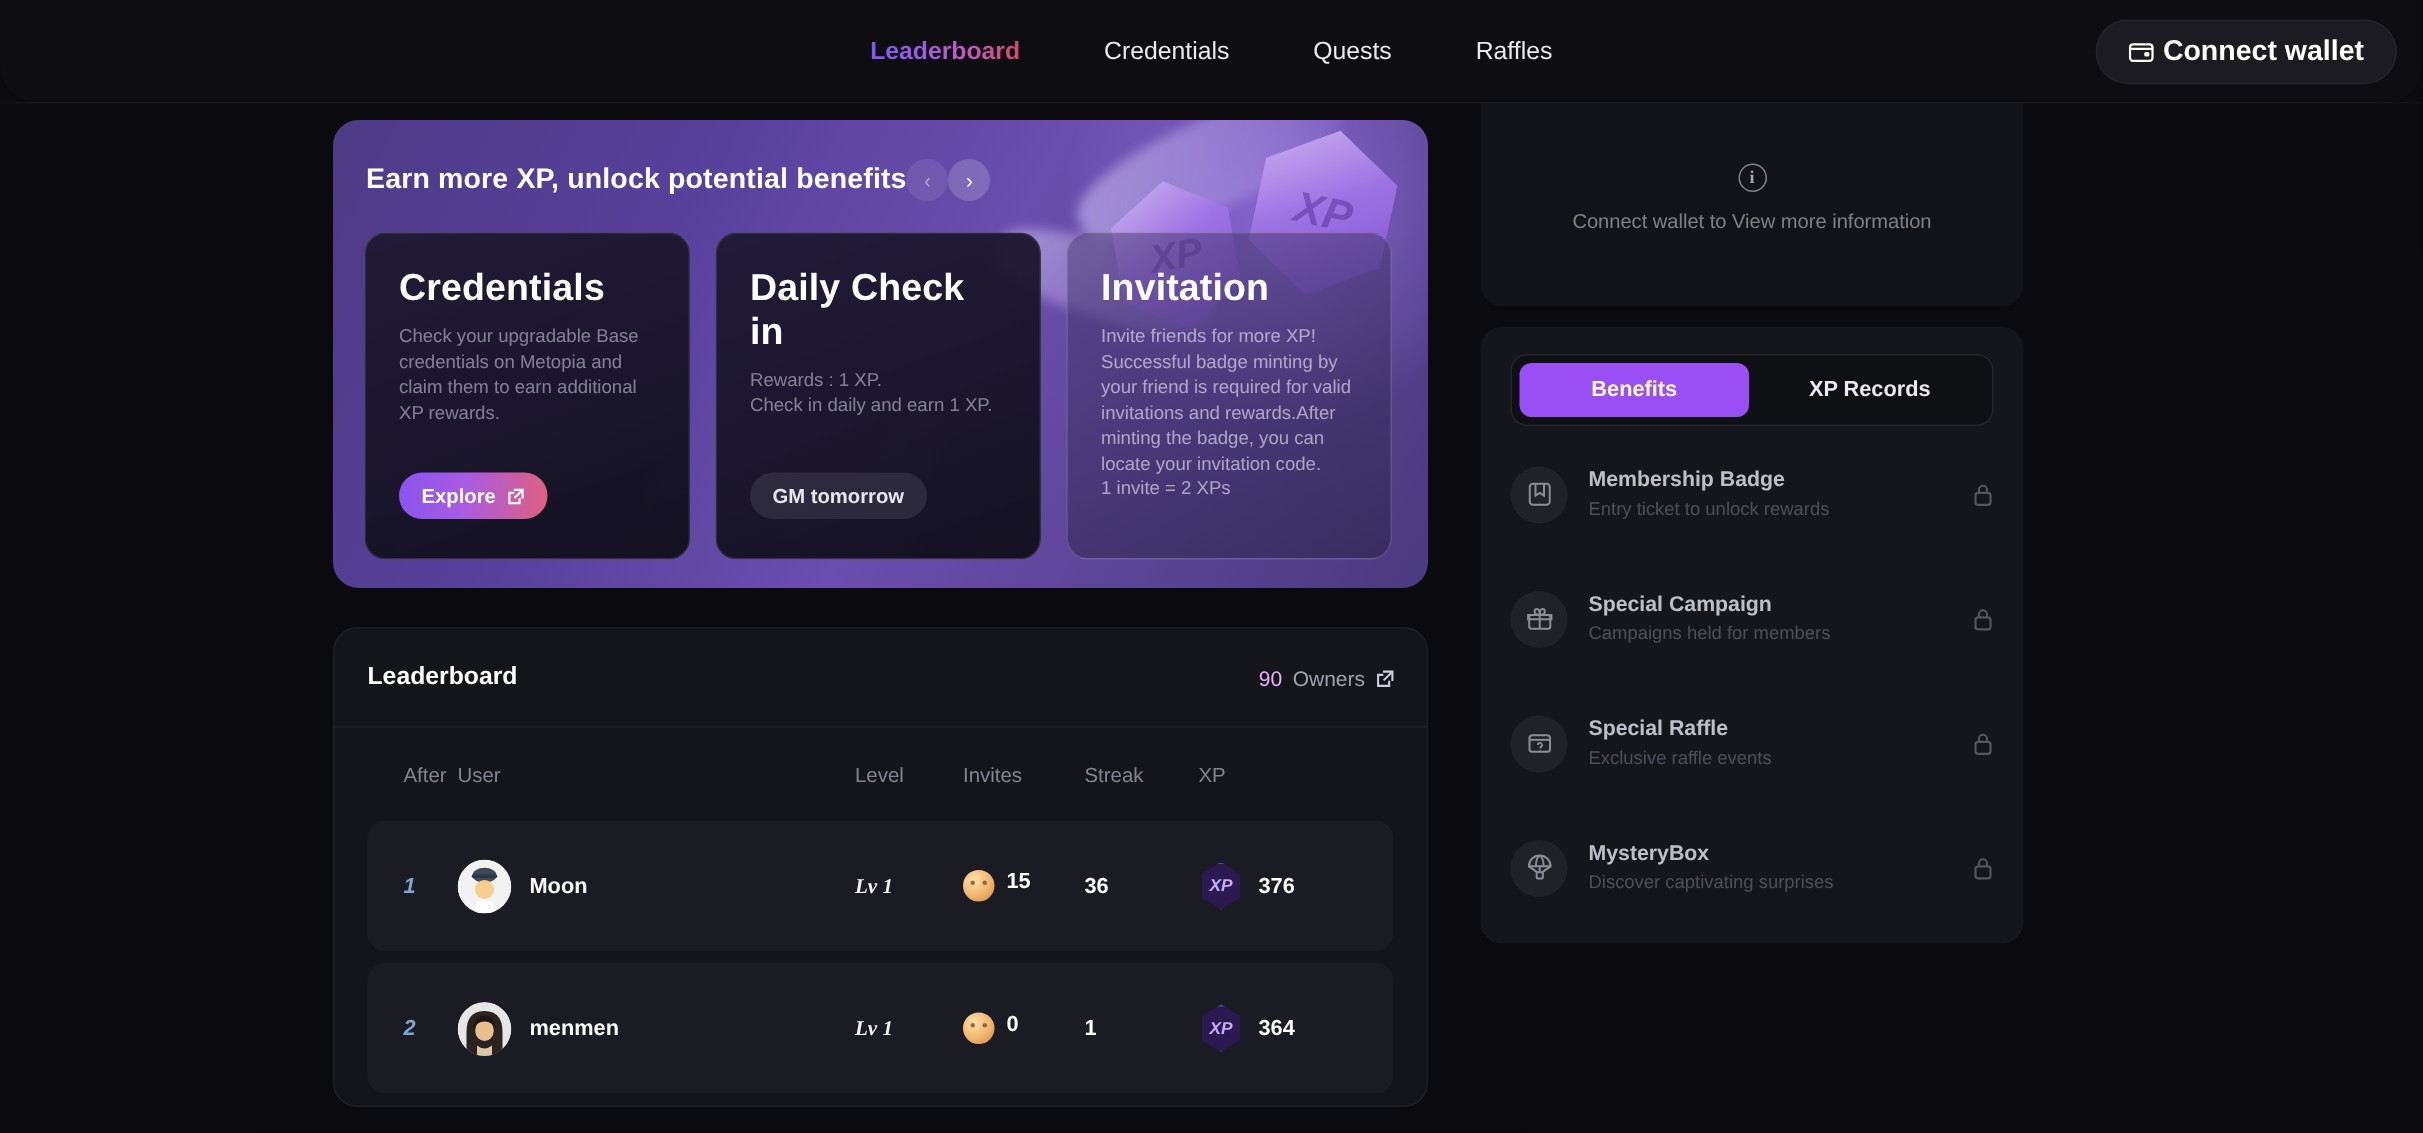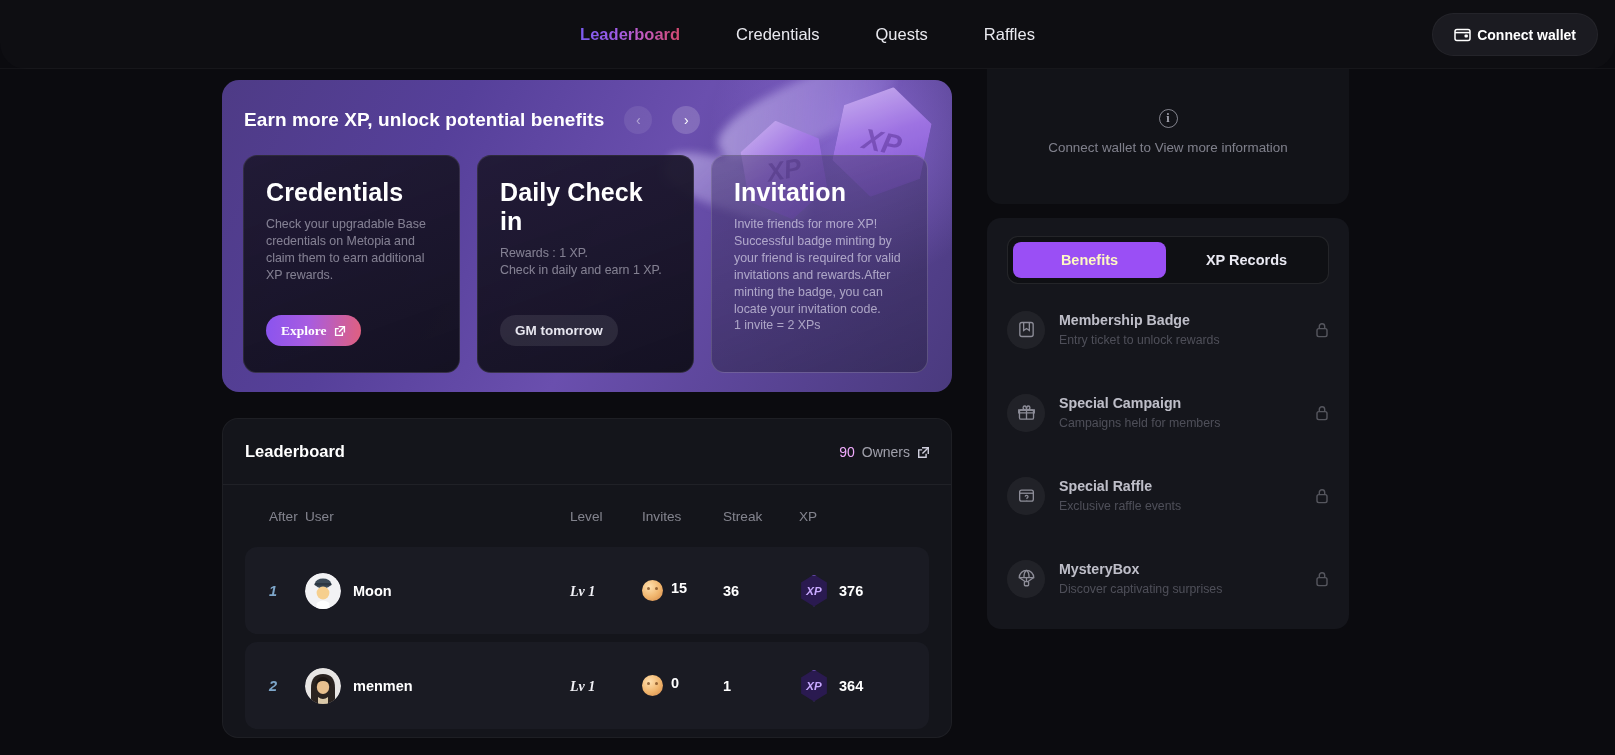--- a/index.html
+++ b/index.html
@@ -38,21 +38,21 @@
     font-weight: 600;
     background: linear-gradient(92deg,#7b5cf0 0%, #9d5ce6 35%, #c15bc2 62%, #d4496f 100%);
     -webkit-background-clip: text; background-clip: text; color: transparent;
   }
 
   .wallet-btn {
     position: absolute; right: 17px; top: 13px;
     height: 43px; padding: 0 21px; border-radius: 22px;
     background: #1b1b21;
     display: flex; align-items: center; gap: 6px;
-    color: #fff; font-size: 14px; font-weight: 700; cursor: pointer;
+    color: #fff; font-size: 19px; font-weight: 700; cursor: pointer;
     border: 1px solid rgba(255,255,255,.045);
   }
 
   
   .main-col { position: absolute; left: 222px; top: 80px; width: 730px; }
 
   
   .banner {
     position: relative; width: 730px; height: 312px; border-radius: 17px;
     background: linear-gradient(118deg,#4e3b86 0%, #56409a 28%, #6a4fae 55%, #4a3a7e 100%);
@@ -71,21 +71,21 @@
   .banner-art .h2 { width: 104px; height: 112px; right: 28px; top: 40px; transform: rotate(12deg); font-size: 29px; }
   .banner-art .ribbon {
     position:absolute; background: linear-gradient(120deg, rgba(225,215,255,.55), rgba(150,120,220,.25));
     filter: blur(4px); border-radius: 40%;
   }
   .banner-art .r1 { width: 190px; height: 60px; right: 60px; top: 34px; transform: rotate(-26deg); }
   .banner-art .r2 { width: 150px; height: 48px; right: 150px; top: 118px; transform: rotate(18deg); }
   .banner-glow { position:absolute; right:-40px; top:-60px; width:300px; height:260px;
     background: radial-gradient(circle at 55% 45%, rgba(170,130,250,.55), rgba(120,80,210,0) 68%); }
 
-  .banner-head { position: absolute; left: 22px; top: 26px; display: flex; align-items: center; gap: 20px; z-index: 3; }
+  .banner-head { position: absolute; left: 22px; top: 26px; display: flex; align-items: center; gap: 0; z-index: 3; }
   .banner-title { font-size: 19px; font-weight: 700; color: #fff; letter-spacing:.1px; }
   .carousel-btn {
     width: 28px; height: 28px; border-radius: 50%;
     display: flex; align-items: center; justify-content: center;
     font-size: 14px; cursor: pointer; line-height:1;
   }
   .carousel-btn.prev { background: rgba(255,255,255,.085); color: rgba(255,255,255,.45); }
   .carousel-btn.next { background: rgba(255,255,255,.17); color: #fff; }
 
   .cards { position: absolute; left: 21px; top: 75px; display: flex; gap: 17px; z-index: 3; }
@@ -100,21 +100,21 @@
     border-color: rgba(255,255,255,.16);
   }
   .xcard h3 { font-size: 25px; font-weight: 700; color: #fff; letter-spacing: .1px; margin-bottom: 9px; }
   .xcard p { font-size: 12.4px; line-height: 16.9px; color: rgba(226,224,238,.52); }
   .xcard.translucent p { color: rgba(236,232,248,.62); }
   .pill {
     position: absolute; left: 22px; bottom: 26px; height: 31px; padding: 0 15px;
     border-radius: 16px; display: flex; align-items: center; gap: 7px;
     font-size: 13.5px; font-weight: 600; color: #fff; cursor: pointer;
   }
-  .pill.grad { background: linear-gradient(95deg,#8a54ef 0%, #a85ce0 45%, #e0607e 100%); font-family: Liberation Serif, serif; }
+  .pill.grad { background: linear-gradient(95deg,#8a54ef 0%, #a85ce0 45%, #e0607e 100%); }
   .pill.ghost { background: rgba(255,255,255,.09); color: #e7e6ef; }
   .ext { display:inline-block; width: 12px; height: 12px; }
 
   
   .lb {
     margin-top: 26px; width: 730px; border-radius: 16px;
     background: #14151b; border: 1px solid rgba(255,255,255,.045);
     overflow: hidden;
   }
   .lb-head { height: 66px; display: flex; align-items: center; justify-content: space-between; padding: 0 22px;

